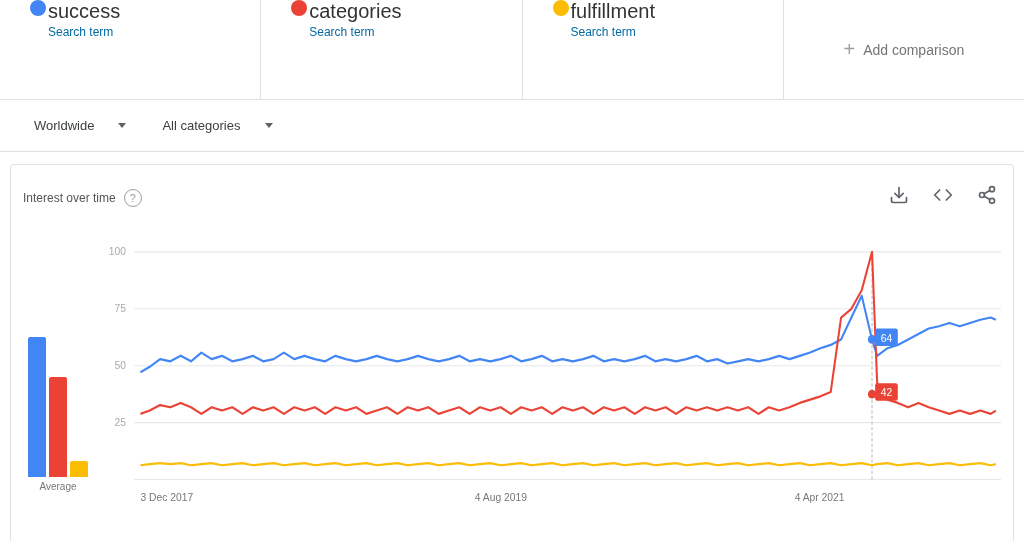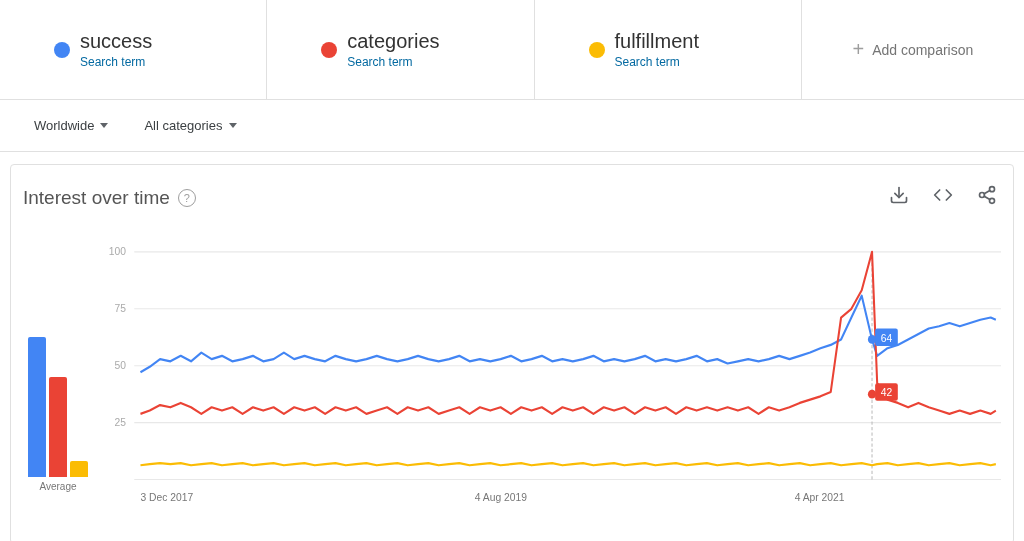--- a/index.html
+++ b/index.html
@@ -6,27 +6,25 @@
     body { font-family: Arial, sans-serif; background: #fff; color: #333; width: 1024px; min-height: 541px; overflow: hidden; }
 
     .top-bar {
       display: flex;
       align-items: stretch;
       border-bottom: 1px solid #e0e0e0;
       height: 100px;
     }
     .term-item {
       display: flex;
-      align-items: center;
       padding: 0 30px;
-      gap: 10px;
+      gap: 2px;
       border-right: 1px solid #e0e0e0;
       flex: 1;
       cursor: pointer;
-      margin-left: 24px;
     }
     .dot {
       width: 16px;
       height: 16px;
       border-radius: 50%;
       flex-shrink: 0;
     }
     .term-text { display: flex; flex-direction: column; }
     .term-name { font-size: 20px; font-weight: 400; color: #333; }
     .term-type { font-size: 12px; color: #0369a1; margin-top: 2px; }
@@ -47,21 +45,21 @@
       display: flex;
       align-items: center;
       padding: 10px 20px;
       gap: 8px;
       border-bottom: 1px solid #e0e0e0;
       background: #fff;
     }
     .filter-btn {
       display: flex;
       align-items: center;
-      gap: 6px;
+      gap: 24px;
       padding: 8px 14px;
       border-radius: 4px;
       cursor: pointer;
       font-size: 13px;
       color: #3c4043;
       border: none;
       background: transparent;
     }
     .chevron {
       width: 0; height: 0;
@@ -85,21 +83,21 @@
       align-items: center;
       justify-content: space-between;
       margin-bottom: 16px;
     }
     .chart-title-area {
       display: flex;
       align-items: center;
       gap: 8px;
     }
     .chart-title {
-      font-size: 19px;
+      font-size: 12px;
       color: #555;
       font-weight: 500;
     }
     .help-icon {
       width: 18px; height: 18px;
       border-radius: 50%;
       border: 1.5px solid #9e9e9e;
       display: flex; align-items: center; justify-content: center;
       color: #9e9e9e;
       font-size: 11px;

